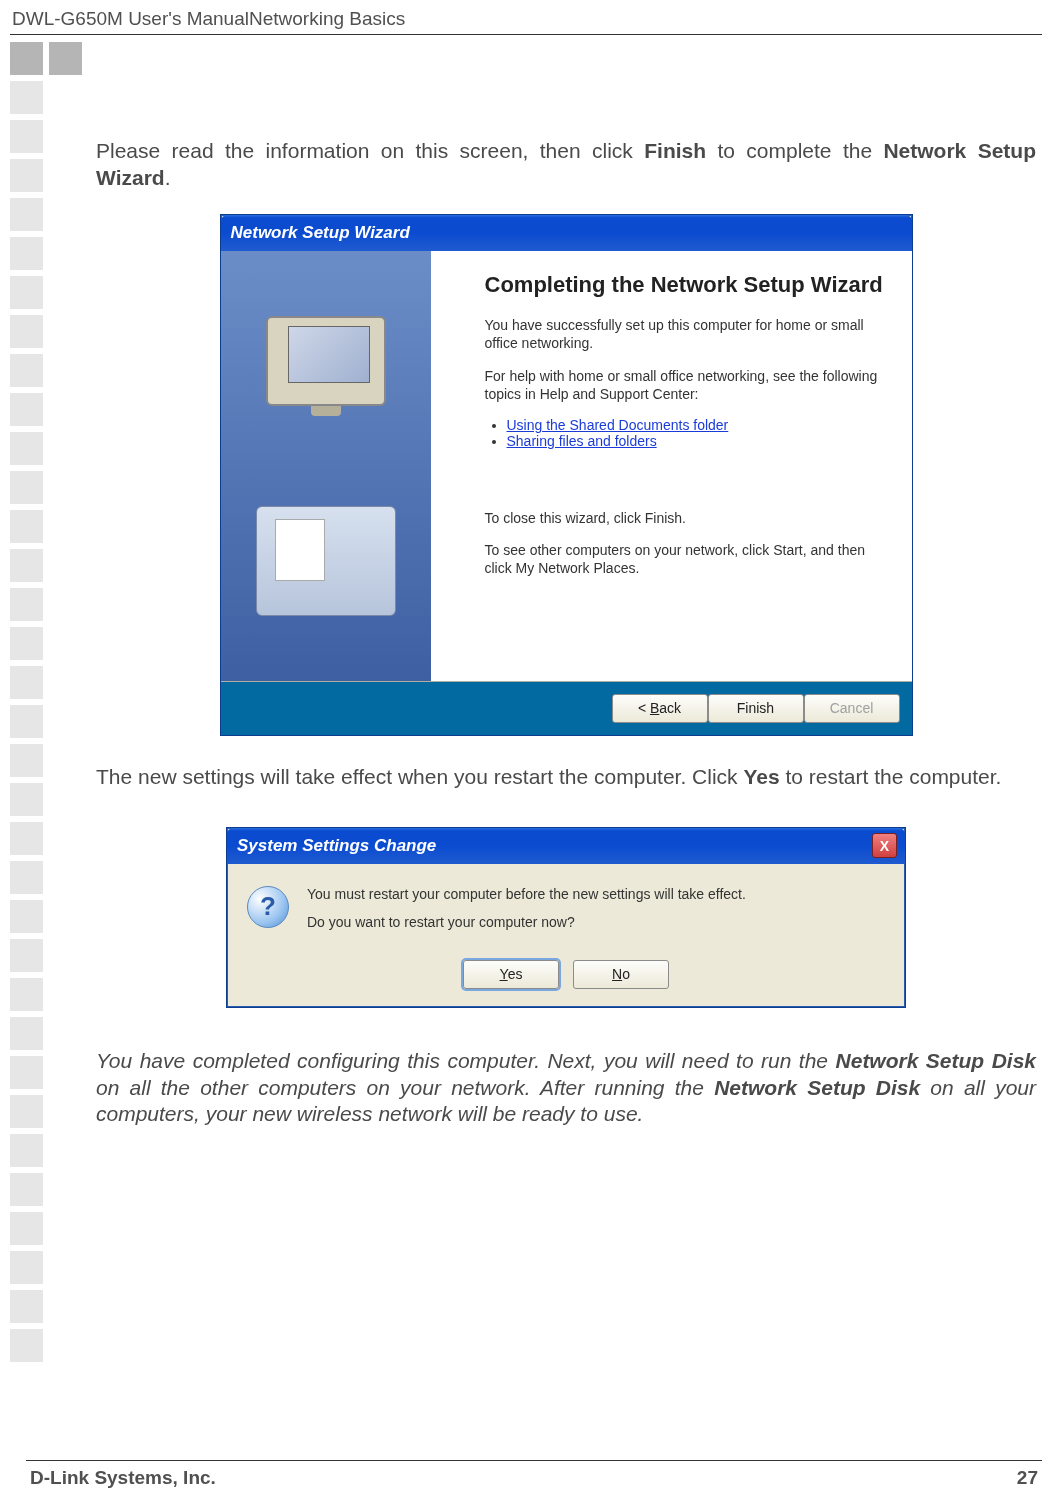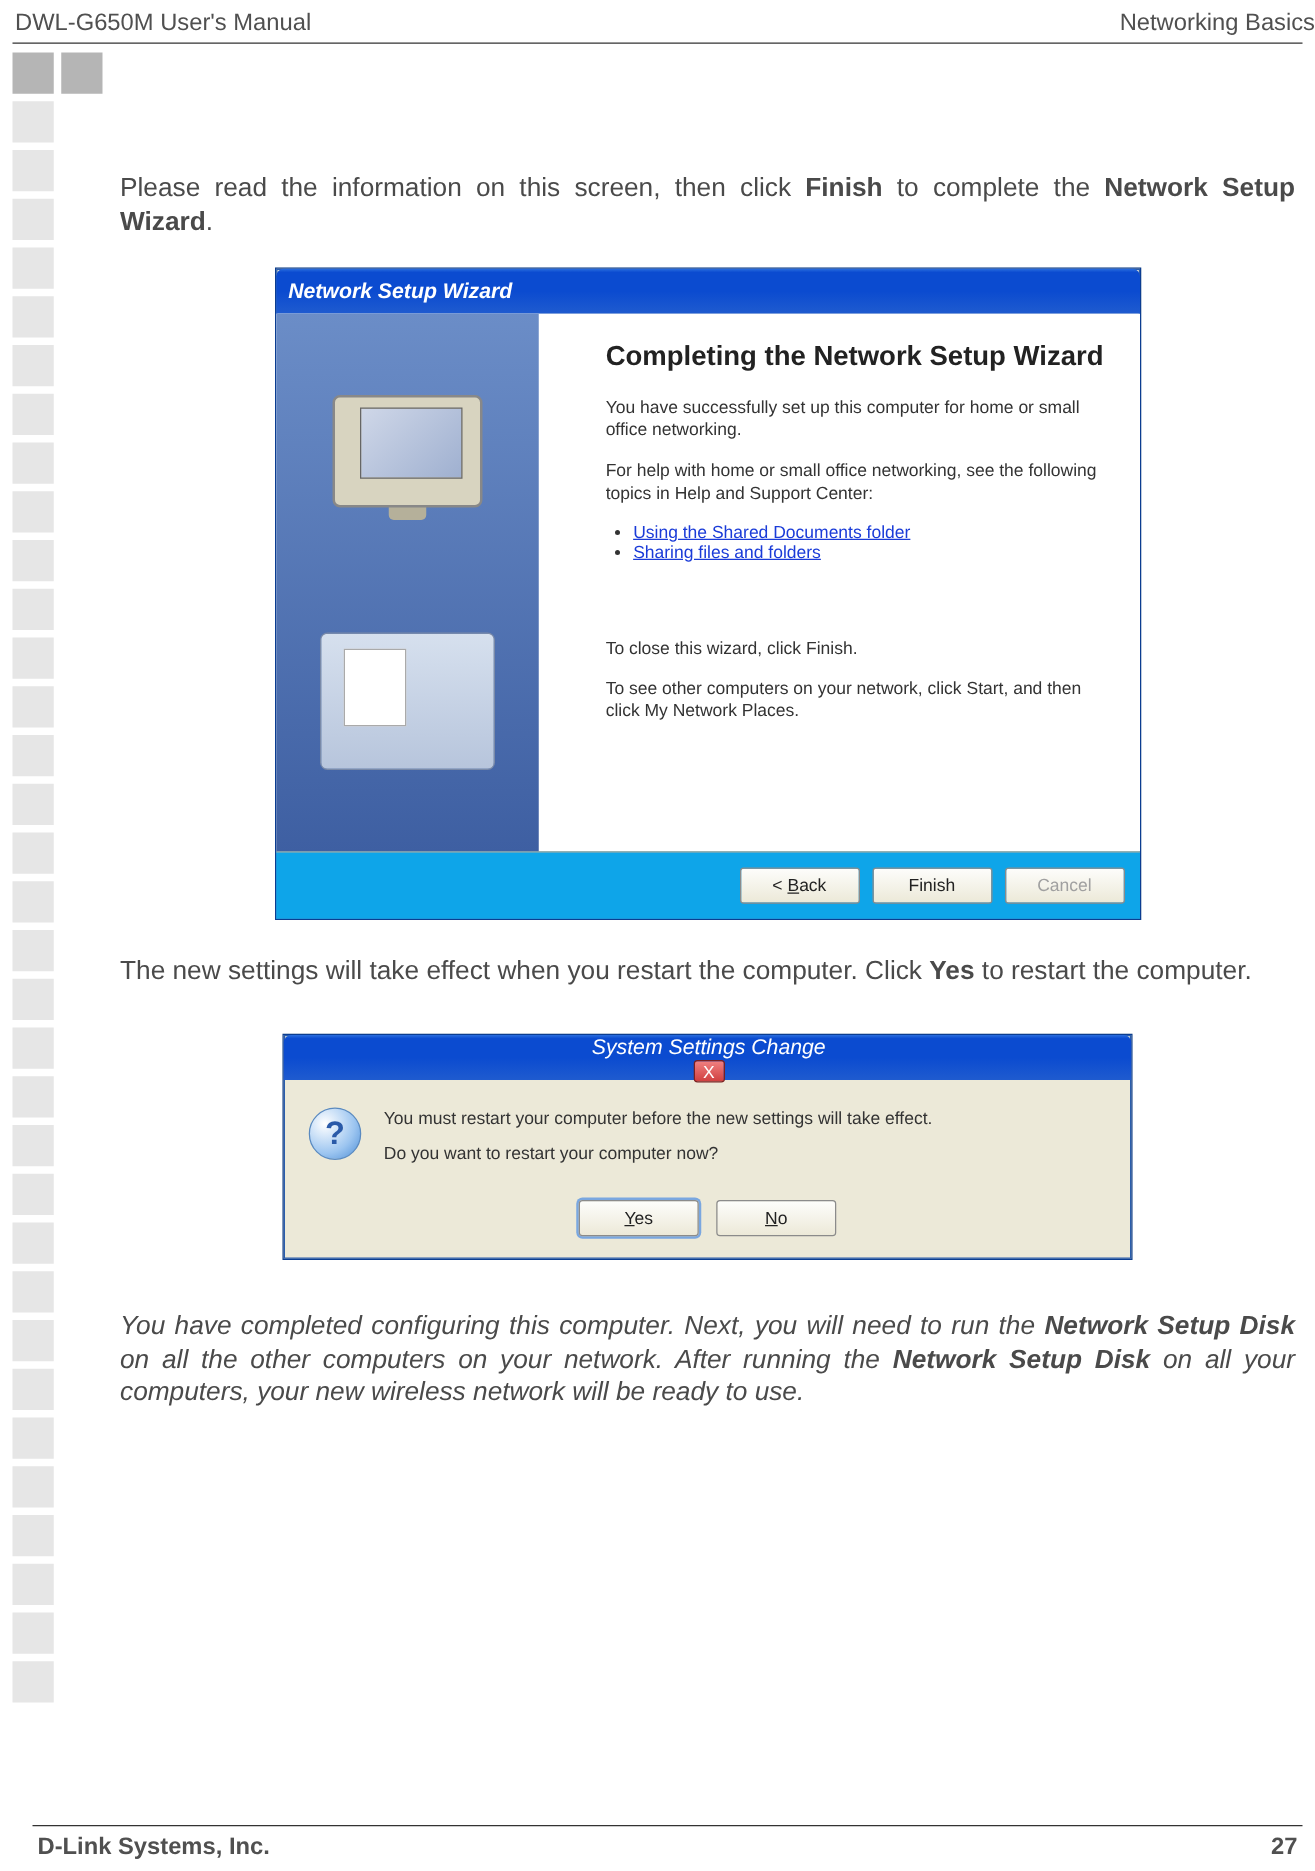--- a/index.html
+++ b/index.html
@@ -6,22 +6,21 @@
     body {
       width: 1052px;
       height: 1497px;
       background: #fff;
       font-family: Arial, Helvetica, sans-serif;
       position: relative;
       color: #404040;
     }
     .header {
       display: flex;
-      justify-content: space-between;
-      padding: 8px 0 4px 12px;
+      padding: 8px 22px 4px 12px;
       font-size: 19px;
       color: #505050;
     }
     .hr-top {
       border: none;
       border-top: 1.5px solid #333;
       margin: 0 10px 6px 10px;
     }
     .sidebar-squares {
       position: absolute;
@@ -135,26 +134,25 @@
       font-size: 22px;
       font-weight: bold;
       color: #222;
       margin-bottom: 18px;
       line-height: 1.25;
     }
     .wiz-p { margin-bottom: 14px; line-height: 1.3; }
     .wiz-list { list-style: disc; padding-left: 22px; margin-bottom: 14px; }
     .wiz-link { color: #1a3bd8; text-decoration: underline; cursor: pointer; }
     .wiz-footer {
-      background: #0ea5e9;
+      background: #0369a1;
       border-top: 1px solid #b0aea0;
       padding: 12px 12px;
       display: flex;
       justify-content: flex-end;
-      gap: 10px;
     }
     .xp-btn {
       min-width: 96px;
       height: 29px;
       background: linear-gradient(#fdfdfb, #ece9d8);
       border: 1px solid #8b8b8b;
       border-radius: 3px;
       font-size: 14px;
       font-family: Tahoma, Arial, sans-serif;
       color: #222;
@@ -170,30 +168,29 @@
       width: 680px;
       margin: 36px auto 0 auto;
       border: 1px solid #0b3d91;
       background: #ece9d8;
       box-shadow: 0 0 0 1px #2a5dab inset;
     }
     .dlg-title {
       height: 36px;
       background: linear-gradient(to bottom, #2a6ede 0%, #0b4bd0 8%, #0b4bd0 50%, #1f5bcf 100%);
       color: #fff;
-      font-weight: normal;
+      font-weight: bold;
       font-style: italic;
       font-size: 17px;
       display: flex;
       align-items: center;
       justify-content: space-between;
       padding: 0 8px 0 10px;
       border-top-left-radius: 6px;
       border-top-right-radius: 6px;
-      flex-direction: column;
     }
     .close-x {
       width: 25px; height: 25px;
       background: linear-gradient(#f08080,#d04040);
       border: 1px solid #7a2020;
       border-radius: 3px;
       color: #fff;
       display: flex; align-items: center; justify-content: center;
       font-size: 14px;
       font-style: normal;

